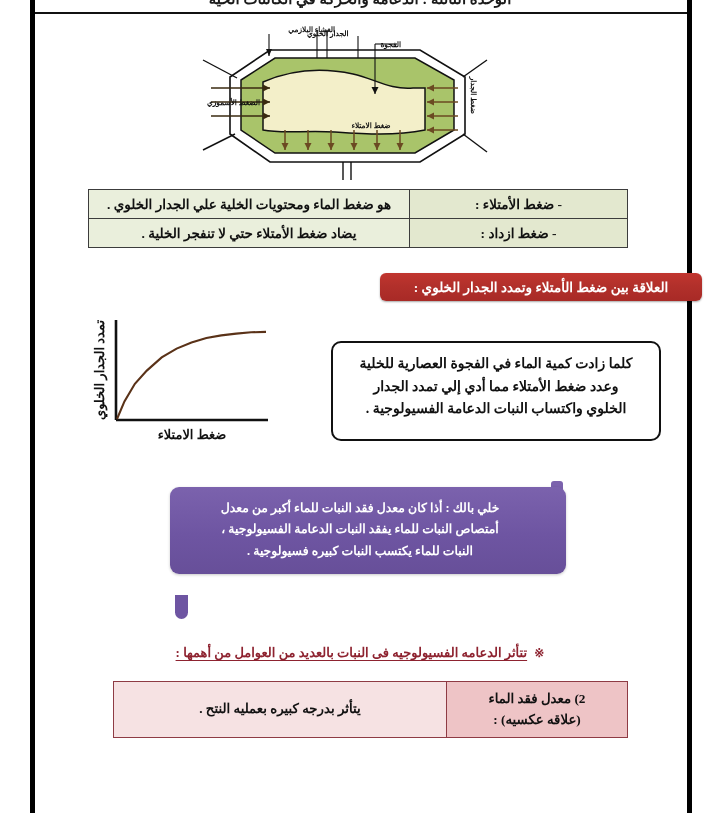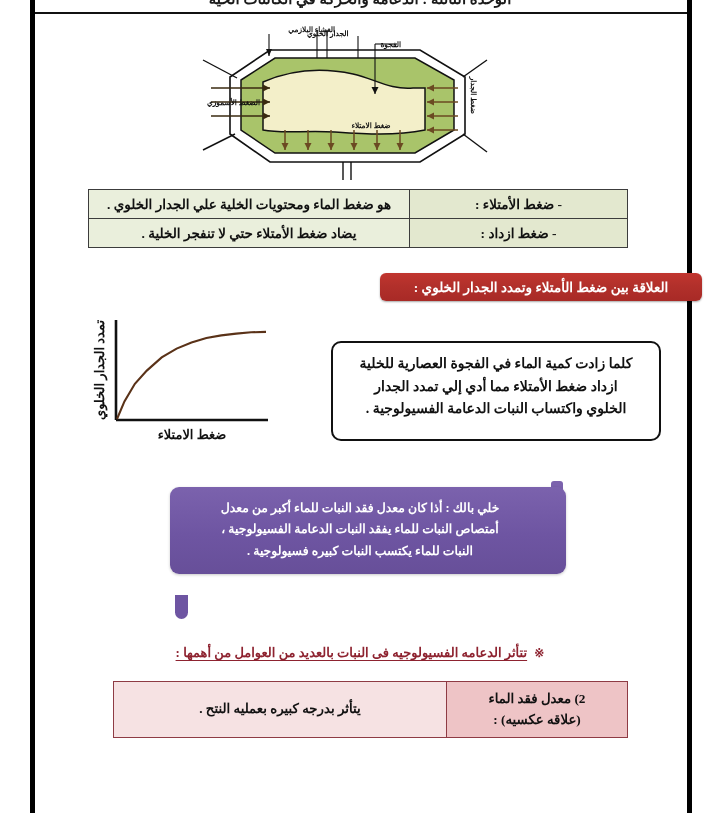--- a/index.html
+++ b/index.html
@@ -361,21 +361,21 @@
 
       <path id="curve" d="M35.00,111.00 L42.45,93.40 L52.88,75.80 L64.80,62.60 L79.70,49.40 L94.60,40.60 L109.50,34.44 L124.40,30.04 L139.30,27.40 L154.20,25.64 L169.10,24.32 L184.00,23.88" fill="none" stroke="#5a3218" stroke-width="2.1"></path>
 
       <text class="axis-text" x="110" y="131" text-anchor="middle">ضغط الامتلاء</text>
       <text class="axis-text" x="22" y="62" text-anchor="middle" transform="rotate(-90 22 62)">تمدد الجدار الخلوي</text>
     </svg>
   </div>
 
   <div class="note-box">
     <div>كلما زادت كمية الماء في الفجوة العصارية للخلية</div>
-    <div>ازداد ضغط الأمتلاء مما أدي إلي تمدد الجدار</div>
+    <div>وعدد ضغط الأمتلاء مما أدي إلي تمدد الجدار</div>
     <div>الخلوي واكتساب النبات الدعامة الفسيولوجية .</div>
   </div>
 
   <div class="purple-nub"></div>
   <div class="purple-box">
     <div>خلي بالك  : أذا كان معدل فقد النبات للماء أكبر من معدل</div>
     <div>أمتصاص النبات للماء  يفقد النبات الدعامة الفسيولوجية ،</div>
     <div>النبات للماء يكتسب النبات كبيره فسيولوجية .</div>
   </div>
   <div class="purple-tail"></div>

